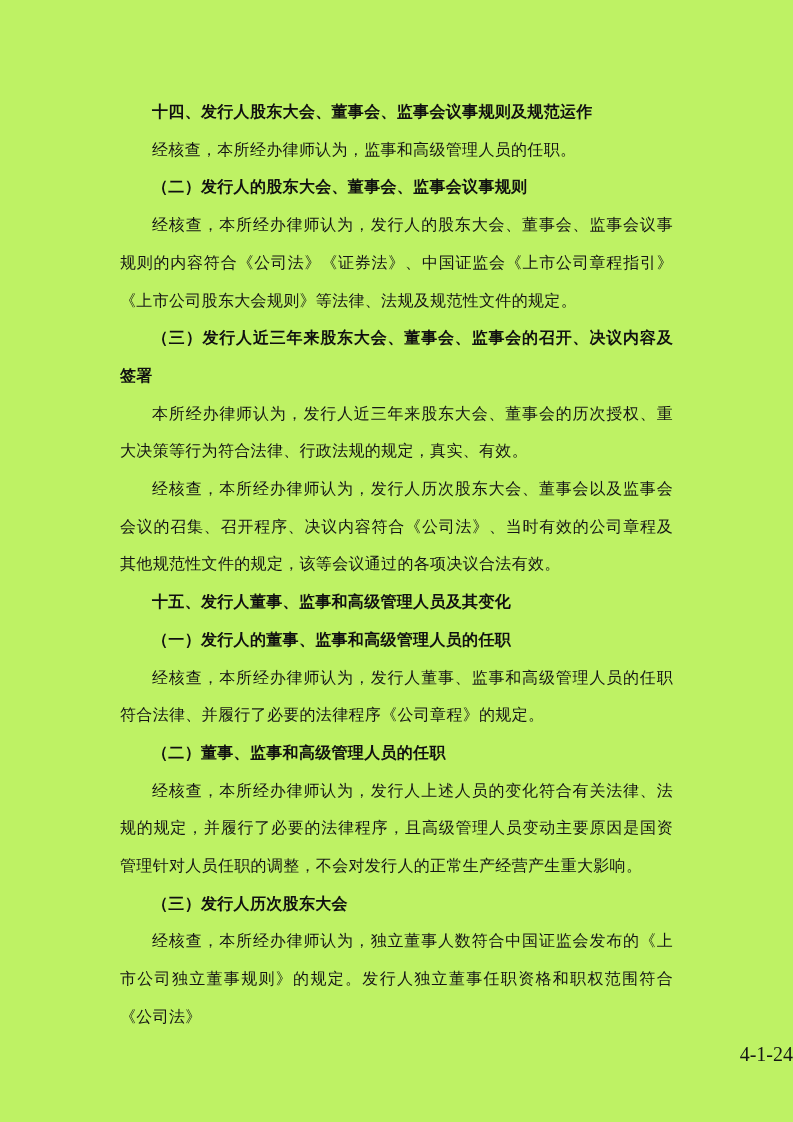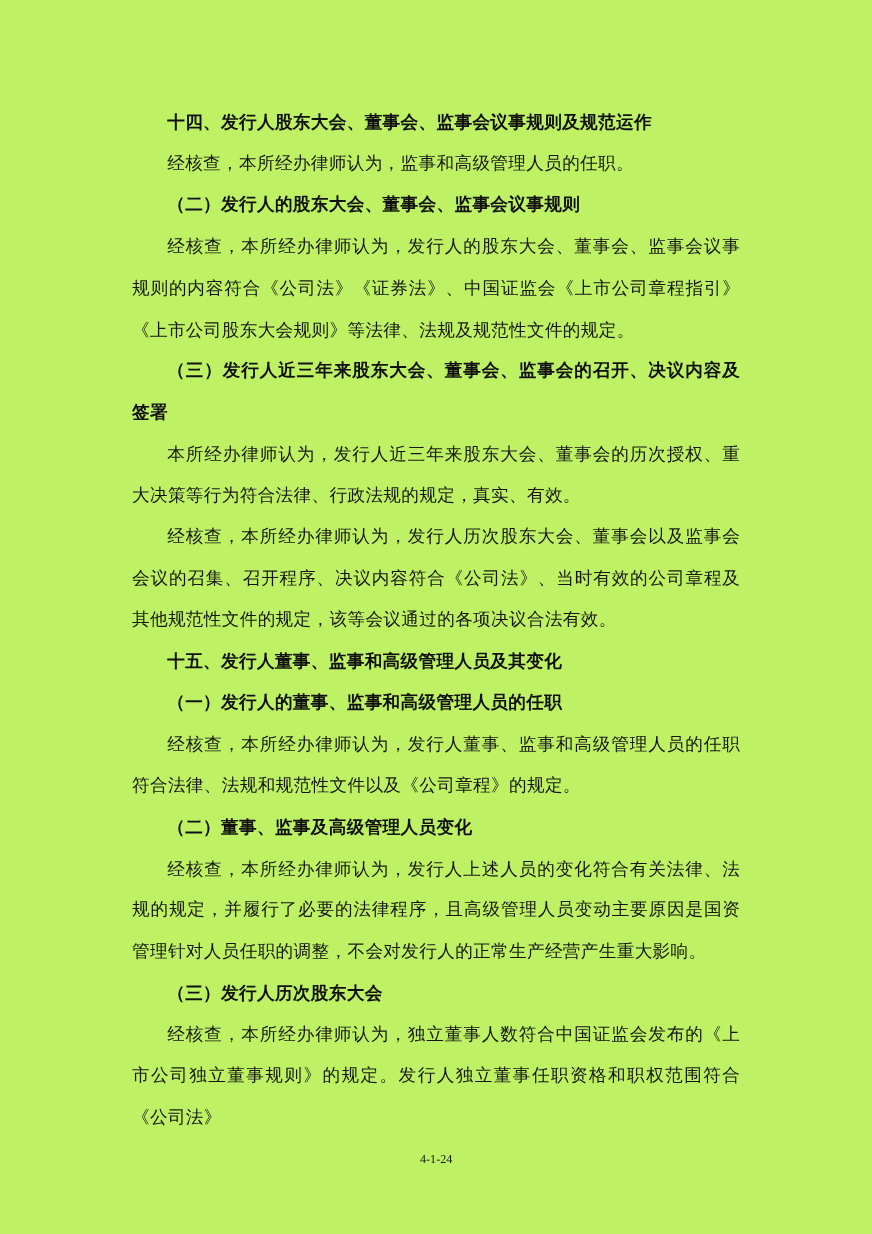--- a/index.html
+++ b/index.html
@@ -41,44 +41,44 @@
   }
   .para {
     font-family: "Liberation Serif", "DejaVu Serif", serif;
     font-weight: normal;
   }
   .footer {
     position: absolute;
     top: 1042px;
     left: 0;
     width: 100%;
-    text-align: center;
+    text-align: right;
     font-family: "Liberation Serif", "DejaVu Serif", serif;
-    font-size: 11px;
+    font-size: 20px;
     line-height: 24px;
     color: #151515;
   }
 </style>
 </head>
 <body>
 
 <div class="page">
 
   <main class="content">
     <h2 class="blk heading-l1">十四、发行人股东大会、董事会、监事会议事规则及规范运作</h2>
     <p class="blk para">经核查，本所经办律师认为，监事和高级管理人员的任职。</p>
     <h3 class="blk heading-l2">（二）发行人的股东大会、董事会、监事会议事规则</h3>
     <p class="blk para">经核查，本所经办律师认为，发行人的股东大会、董事会、监事会议事规则的内容符合《公司法》《证券法》、中国证监会《上市公司章程指引》《上市公司股东大会规则》等法律、法规及规范性文件的规定。</p>
     <h3 class="blk heading-l2">（三）发行人近三年来股东大会、董事会、监事会的召开、决议内容及签署</h3>
     <p class="blk para">本所经办律师认为，发行人近三年来股东大会、董事会的历次授权、重大决策等行为符合法律、行政法规的规定，真实、有效。</p>
     <p class="blk para">经核查，本所经办律师认为，发行人历次股东大会、董事会以及监事会会议的召集、召开程序、决议内容符合《公司法》、当时有效的公司章程及其他规范性文件的规定，该等会议通过的各项决议合法有效。</p>
     <h2 class="blk heading-l1">十五、发行人董事、监事和高级管理人员及其变化</h2>
     <h3 class="blk heading-l2">（一）发行人的董事、监事和高级管理人员的任职</h3>
-    <p class="blk para">经核查，本所经办律师认为，发行人董事、监事和高级管理人员的任职符合法律、法规和规范性文件以及《公司章程》的规定。</p>
-    <h3 class="blk heading-l2">（二）董事、监事及高级管理人员变化</h3>
+    <p class="blk para">经核查，本所经办律师认为，发行人董事、监事和高级管理人员的任职符合法律、并履行了必要的法律程序《公司章程》的规定。</p>
+    <h3 class="blk heading-l2">（二）董事、监事和高级管理人员的任职</h3>
     <p class="blk para">经核查，本所经办律师认为，发行人上述人员的变化符合有关法律、法规的规定，并履行了必要的法律程序，且高级管理人员变动主要原因是国资管理针对人员任职的调整，不会对发行人的正常生产经营产生重大影响。</p>
     <h3 class="blk heading-l2">（三）发行人历次股东大会</h3>
     <p class="blk para">经核查，本所经办律师认为，独立董事人数符合中国证监会发布的《上市公司独立董事规则》的规定。发行人独立董事任职资格和职权范围符合《公司法》</p>
   </main>
 
   <footer class="footer">
     <span>4-1-24</span>
   </footer>
 
 </div>

